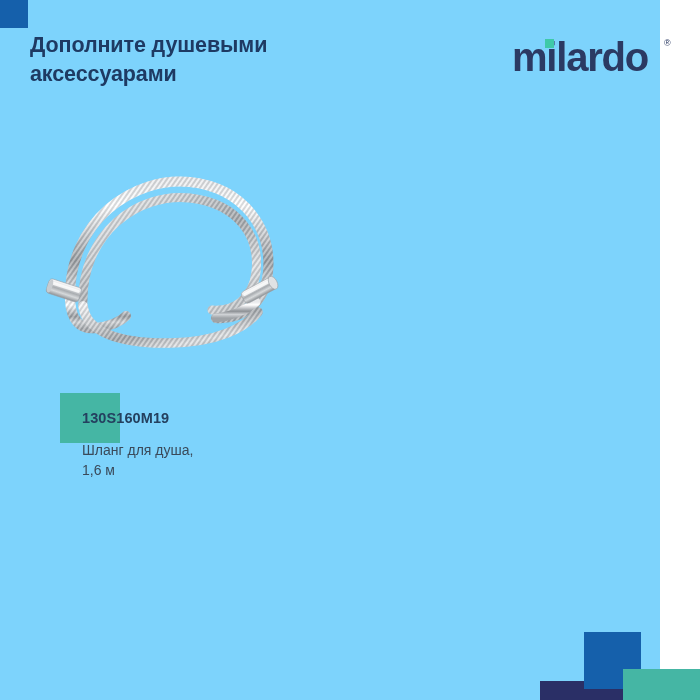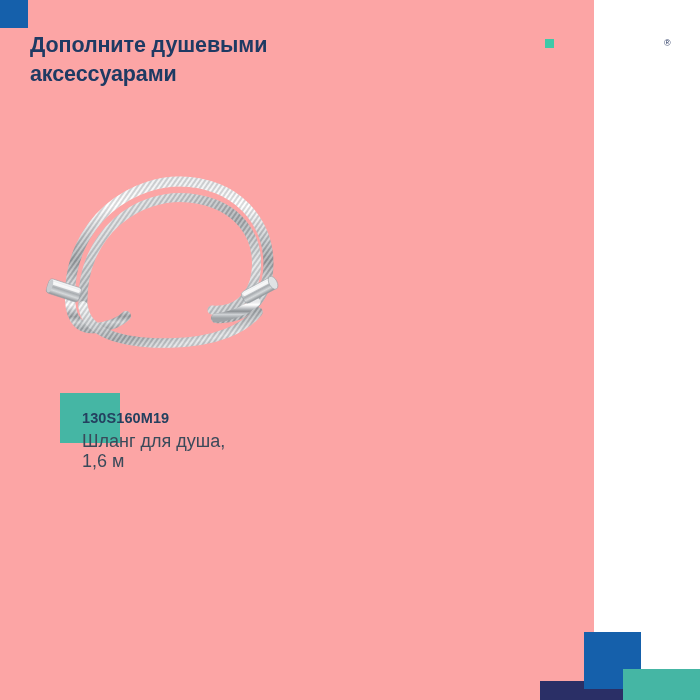--- a/index.html
+++ b/index.html
@@ -4,22 +4,22 @@
 <style>
   * { margin:0; padding:0; box-sizing:border-box; }
   html, body {
     width:700px; height:700px;
     background:#ffffff;
     font-family:"Liberation Sans", sans-serif;
     overflow:hidden;
   }
   .canvas {
     position:relative;
-    width:594px; height:700px;
-    background:#fca5a5;
+    width:660px; height:700px;
+    background:#7dd3fc;
   }
 
   
   .sq-tl {
     position:absolute; left:0; top:0;
     width:28px; height:28px;
     background:#1560ab;
   }
   .sq-br-navybar {
     position:absolute; left:540px; top:681px;
@@ -102,38 +102,39 @@
     width:220px;
   }
   .sku {
     font-size:14.5px;
     font-weight:bold;
     color:#24405f;
     line-height:19px;
     letter-spacing:0.1px;
   }
   .desc {
-    font-size:18px;
+    font-size:14px;
     font-weight:normal;
     color:#3a4a5a;
     line-height:20px;
-    margin-top:3px;
+    margin-top:12px;
     white-space:pre-line;
   }
 </style>
 </head>
 <body>
 
 <div class="canvas">
 
   <div class="sq-tl"></div>
 
   <h1 class="headline">Дополните душевыми аксессуарами</h1>
 
   <div class="logo">
+    <span class="logo-word">milardo</span>
     <span class="logo-dot"></span>
     <span class="logo-reg">®</span>
   </div>
 
   <div class="product-img">
     <svg viewBox="0 0 265 190" width="265" height="190" xmlns="http://www.w3.org/2000/svg">
       <defs>
         <linearGradient id="chrome" x1="0" y1="0" x2="0" y2="1">
           <stop offset="0%" stop-color="#e9eaec"></stop>
           <stop offset="18%" stop-color="#ffffff"></stop>

